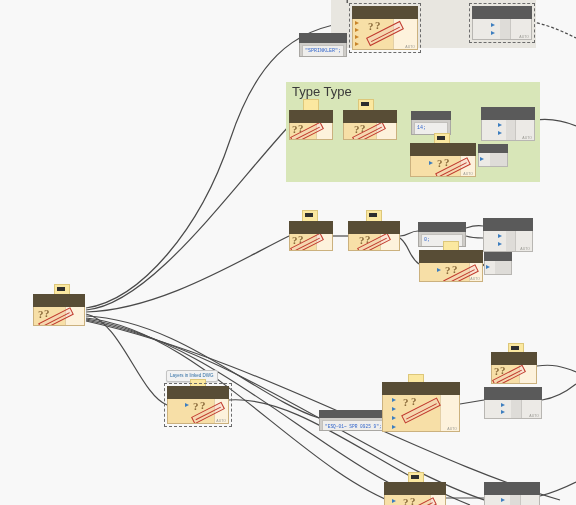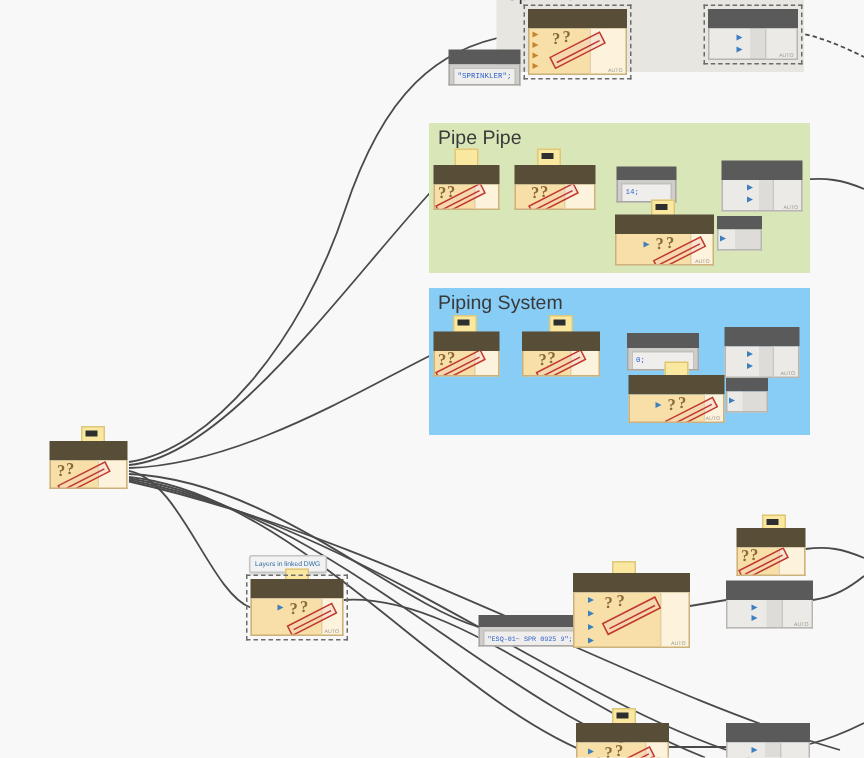--- a/index.html
+++ b/index.html
@@ -161,26 +161,23 @@
       <path d="M446,498 L484,498"></path>
       <path d="M540,496 C555,492 564,488 576,482"></path>
     </g>
   </svg>
 
   <div class="group" style="left:331px;top:-14px;width:205px;height:62px;background:#e8e6e0;">
     <div class="group-title">Sprinkler</div>
   </div>
 
   <div class="group" style="left:286px;top:82px;width:254px;height:100px;background:#d8e6b8;">
-    <div class="group-title">Pipe Pipe</div>
-  </div>
-
-  <div class="group" style="left:286px;top:192px;width:254px;height:98px;background:#87cdf5;">
-    <div class="group-title">Piping System</div>
-  </div>
+    <div class="group-title">Type Type</div>
+  </div>
+
 
   <div class="note dark" style="left:54px;top:284px;"></div>
   <div class="node n-warn" style="left:33px;top:294px;width:52px;height:32px;">
     <div class="hdr"></div>
     <div class="body" style="height:19px;">
       <div class="outbox"></div>
       <div class="stamp" style="left:4px;top:1px;width:40px;height:17px;">
         <span class="q" style="left:0px;top:0px;">?</span>
         <span class="q" style="left:6px;top:-1px;">?</span>
         <div class="bar" style="left:0px;top:7px;width:34px;height:6px;"></div>

